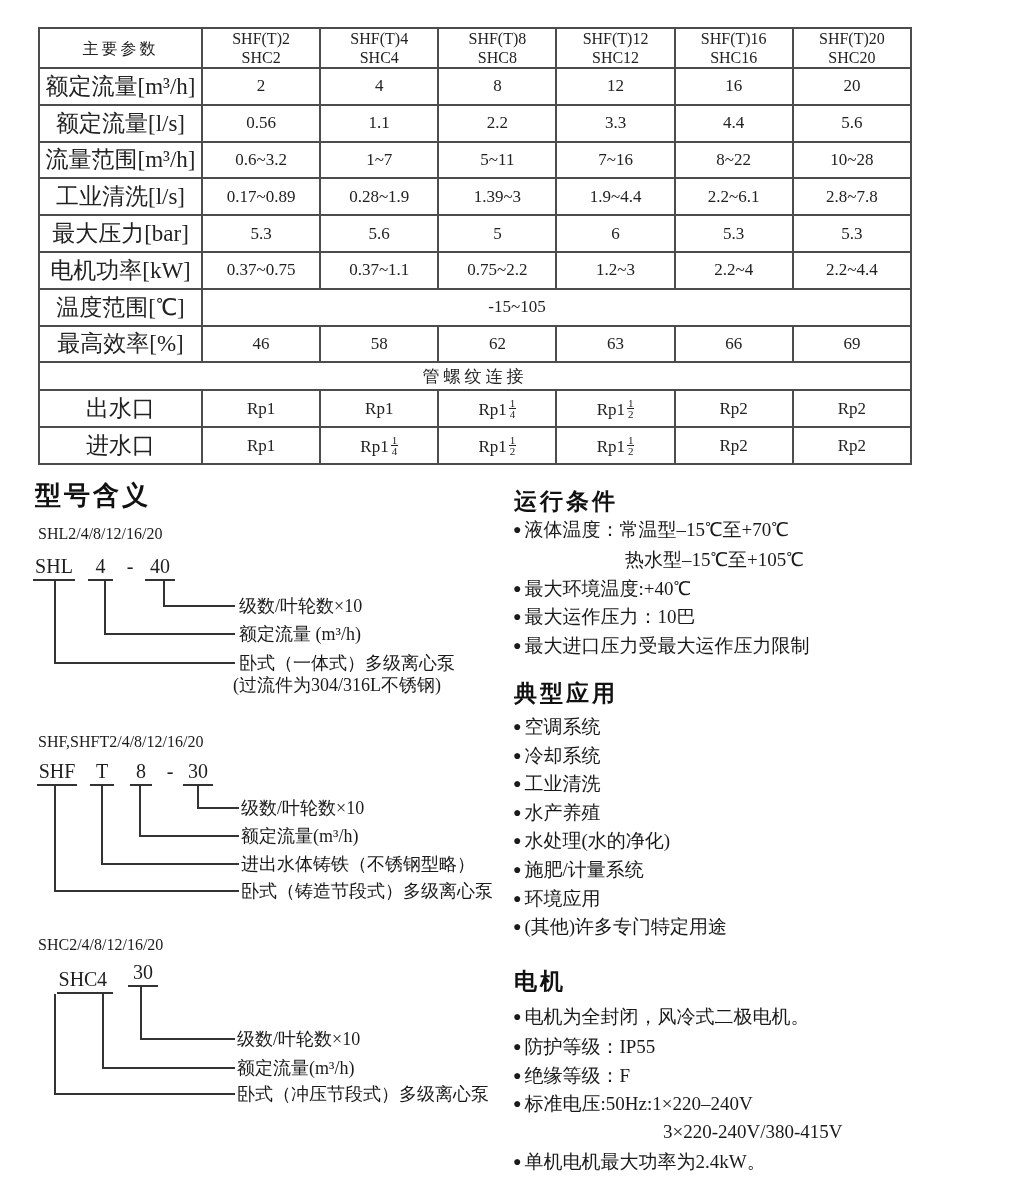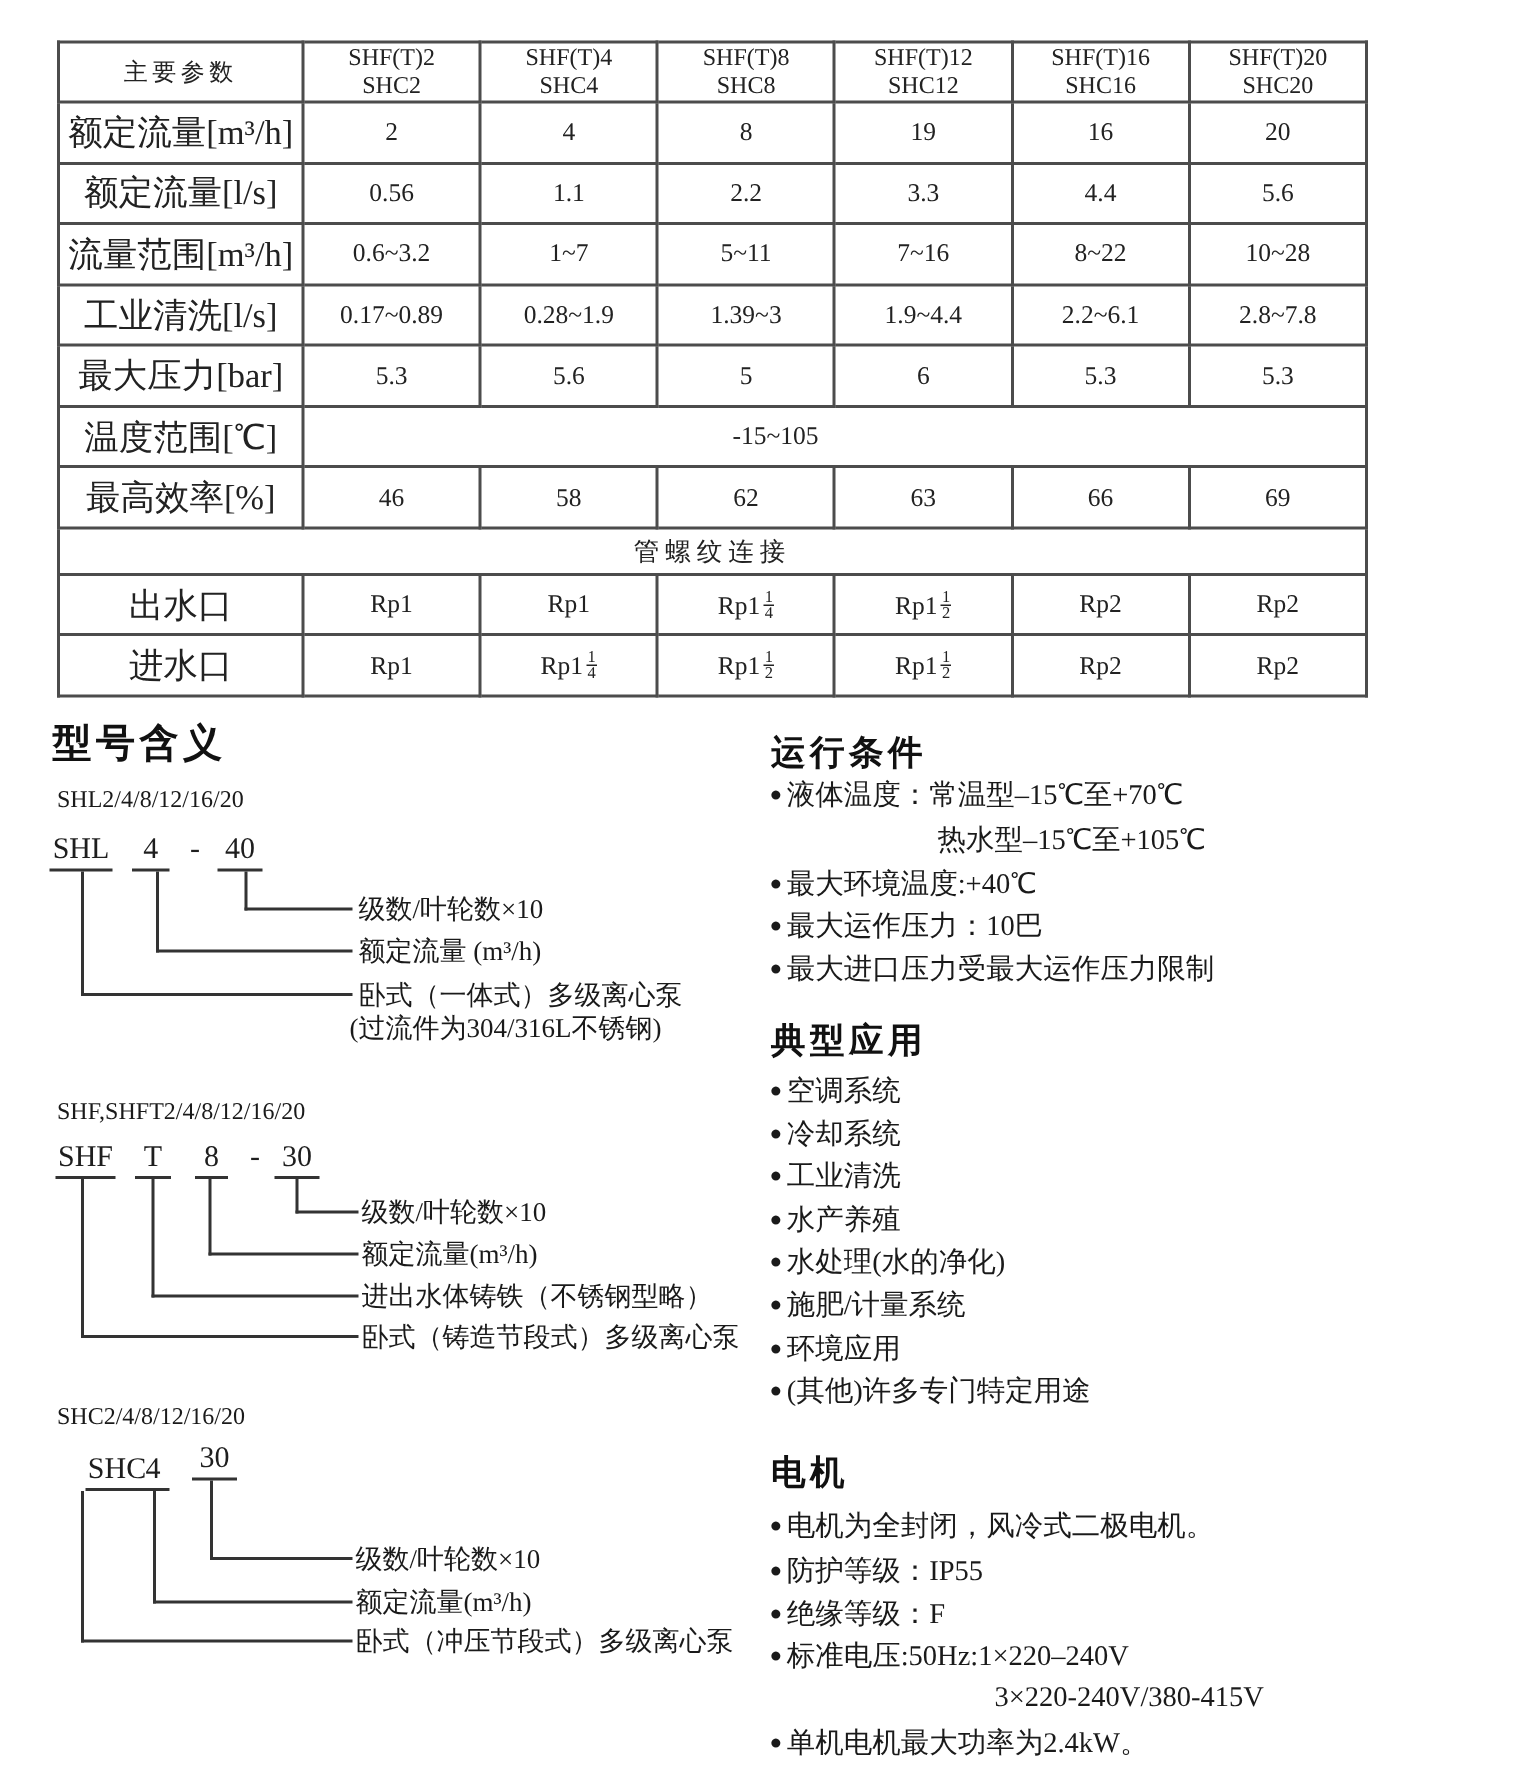--- a/index.html
+++ b/index.html
@@ -107,21 +107,21 @@
           <th>SHF(T)8<br>SHC8</th>
           <th>SHF(T)12<br>SHC12</th>
           <th>SHF(T)16<br>SHC16</th>
           <th>SHF(T)20<br>SHC20</th>
         </tr>
         <tr>
           <th class="rl">额定流量[m³/h]</th>
           <td>2</td>
           <td>4</td>
           <td>8</td>
-          <td>19</td>
+          <td>12</td>
           <td>16</td>
           <td>20</td>
         </tr>
         <tr>
           <th class="rl">额定流量[l/s]</th>
           <td>0.56</td>
           <td>1.1</td>
           <td>2.2</td>
           <td>3.3</td>
           <td>4.4</td>
@@ -146,20 +146,29 @@
           <td>2.8~7.8</td>
         </tr>
         <tr>
           <th class="rl">最大压力[bar]</th>
           <td>5.3</td>
           <td>5.6</td>
           <td>5</td>
           <td>6</td>
           <td>5.3</td>
           <td>5.3</td>
+        </tr>
+        <tr>
+          <th class="rl">电机功率[kW]</th>
+          <td>0.37~0.75</td>
+          <td>0.37~1.1</td>
+          <td>0.75~2.2</td>
+          <td>1.2~3</td>
+          <td>2.2~4</td>
+          <td>2.2~4.4</td>
         </tr>
         <tr>
           <th class="rl">温度范围[℃]</th>
           <td colspan="6" class="shift">-15~105</td>
         </tr>
         <tr>
           <th class="rl">最高效率[%]</th>
           <td>46</td>
           <td>58</td>
           <td>62</td>

